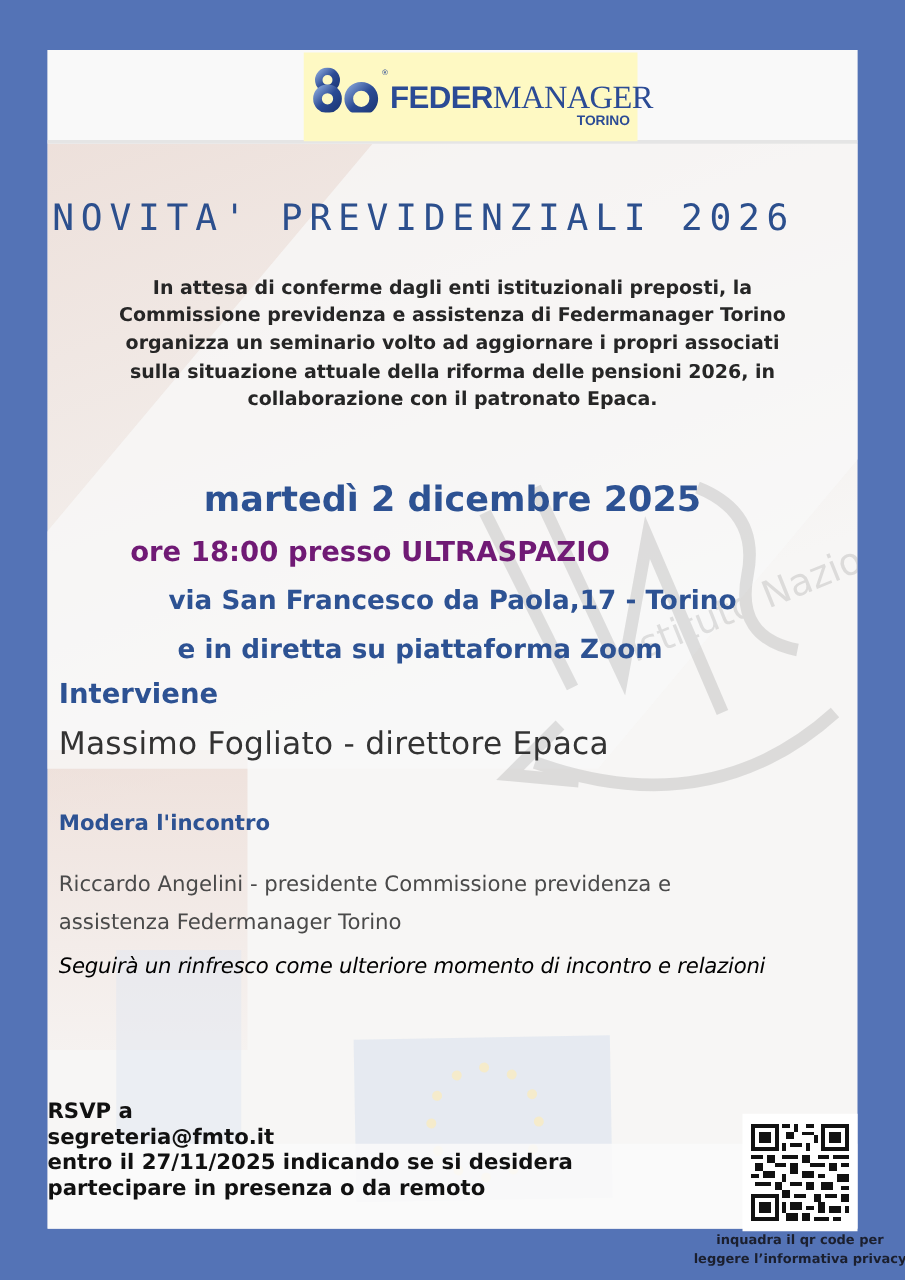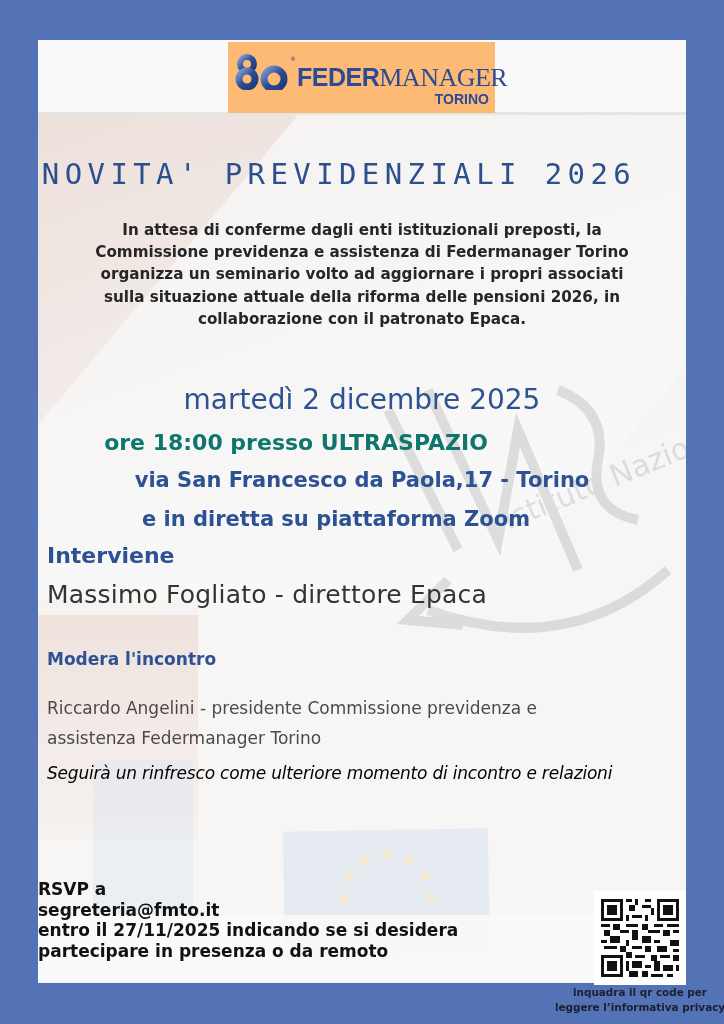--- a/index.html
+++ b/index.html
@@ -52,62 +52,62 @@
     .bottom-white {
       position: absolute; left: 0; top: 875px; width: 648px; height: 68px;
       background: rgba(250,250,250,0.85);
     }
     .top-white {
       position: absolute; left: 0; top: 0; width: 648px; height: 75px;
       background: #f9f9f9;
       border-bottom: 3px solid #e5e5e5;
     }
     .logo-box {
-      position: absolute; left: 190px; top: 2px; width: 267px; height: 71px;
-      background: #fdba74;
+      position: absolute; left: 205px; top: 2px; width: 267px; height: 71px;
+      background: #fef9c3;
     }
     .logo-mark {
       position: absolute; left: 6px; top: 12px; width: 58px; height: 36px;
     }
     .logo-reg {
       position: absolute; left: 62px; top: 13px; font-size: 6px; color: #2b4b95;
       font-family: "DejaVu Sans", sans-serif;
     }
     .logo-name {
       position: absolute; left: 69px; top: 21px; font-size: 25px;
       color: #2b4b95; letter-spacing: -0.5px;
       font-family: "Liberation Sans", sans-serif;
       white-space: nowrap;
     }
     .logo-name b { font-weight: bold; }
     .logo-name span.light { font-weight: normal; font-family: "Liberation Serif", serif; font-size: 26px; }
     .logo-city {
-      position: absolute; right: 6px; top: 49px; font-size: 14px; font-weight: bold;
+      position: absolute; right: 6px; top: 49px; font-size: 11px; font-weight: bold;
       color: #2b4b95; font-family: "Liberation Sans", sans-serif;
     }
 
     .title {
       position: absolute; left: 0; top: 117px; width: 602px; text-align: center;
       font-family: "DejaVu Sans Mono", monospace;
       font-size: 29px; letter-spacing: 5.4px; color: #2c4f8d;
       font-weight: normal;
     }
     .intro {
       position: absolute; left: 18px; top: 179px; width: 612px; text-align: center;
       font-size: 15.2px; line-height: 22.2px; font-weight: bold; color: #262626;
       font-family: "DejaVu Sans", sans-serif;
     }
     .date {
       position: absolute; left: 0; top: 343px; width: 648px; text-align: center;
-      font-size: 28px; font-weight: normal; color: #2d5293;
+      font-size: 28px; font-weight: bold; color: #2d5293;
       font-family: "DejaVu Sans", sans-serif;
     }
     .time-venue {
       position: absolute; left: 0; top: 390px; width: 516px; text-align: center;
-      font-size: 22px; font-weight: bold; color: #0f766e;
+      font-size: 22px; font-weight: bold; color: #701a75;
       font-family: "DejaVu Sans", sans-serif;
     }
     .address {
       position: absolute; left: 0; top: 428px; width: 648px; text-align: center;
       font-size: 21px; font-weight: bold; color: #2d5293;
       font-family: "DejaVu Sans", sans-serif;
     }
     .online {
       position: absolute; left: 0; top: 467px; width: 596px; text-align: center;
       font-size: 21px; font-weight: bold; color: #2d5293;

